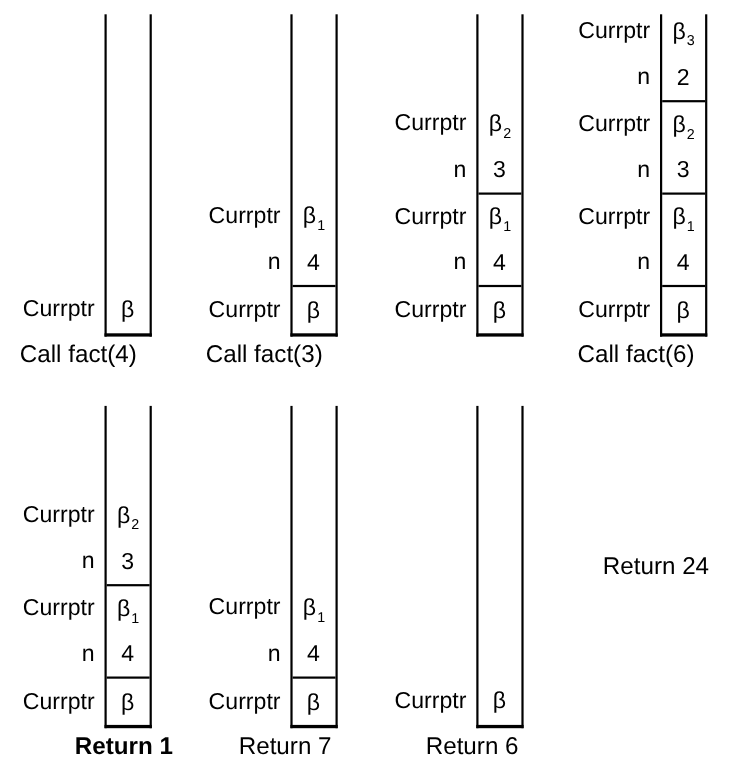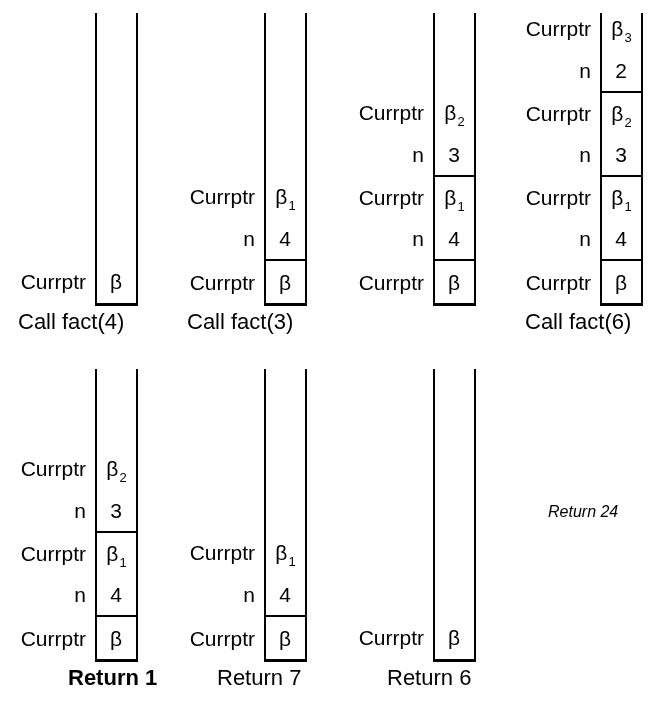--- a/index.html
+++ b/index.html
@@ -63,23 +63,22 @@
   .caption {
     position: absolute;
     top: 298px;
     white-space: nowrap;
     font-size: 22px;
     line-height: 1;
   }
   .floating-label {
     position: absolute;
     white-space: nowrap;
-    font-size: 16px;
-    line-height: 1;
-    font-style: italic;
+    font-size: 22px;
+    line-height: 1;
   }
 </style>
 </head>
 <body>
 
 <div class="canvas">
 
   <div class="unit" style="left:95px; top:13px;">
     <div class="stack">
       <div class="cell base">

